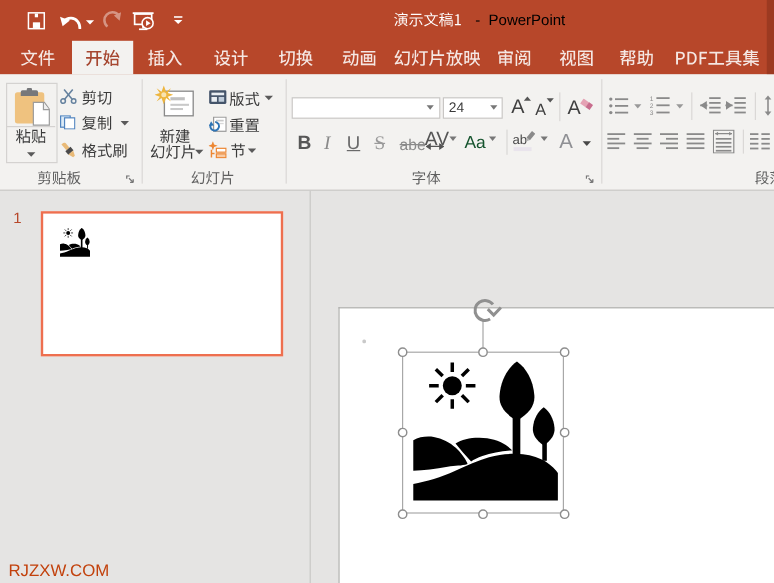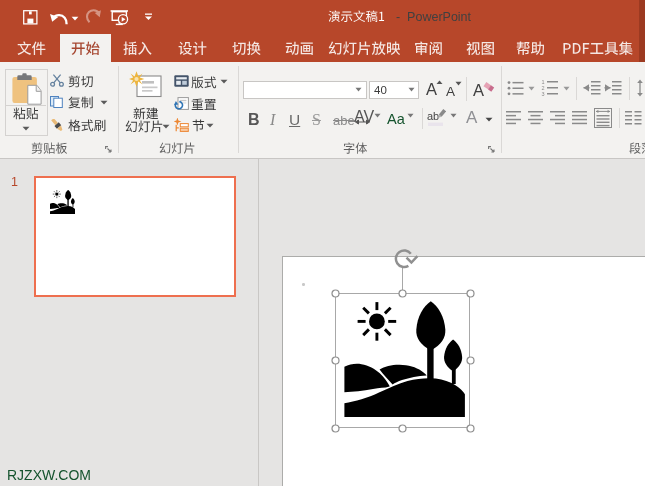--- a/index.html
+++ b/index.html
@@ -31,21 +31,21 @@
 <circle cx="13" cy="10.3" r="4.6" fill="#B7472A" stroke="#fff" stroke-width="1.3"></circle>
 <path d="M11.7 7.9 L15.5 10.3 L11.7 12.7 Z" fill="#fff"></path>
 </svg>
 <svg class="a" style="left:144px;top:13px" width="9" height="8" viewBox="0 0 9 8">
 <rect x="1" y="0.5" width="7" height="1.3" fill="#fff"></rect>
 <path d="M1 3.6 L8 3.6 L4.5 7 Z" fill="#fff"></path>
 </svg>
 <svg style="position:absolute;left:328.0px;top:9.5px;color:#ffffff" width="56.9" height="16.2" viewBox="0 0 56.9 16.2">
     <path fill="currentColor" d="M3.9 1.7H11.6V3.7H10.7V2.5H4.7V3.7H3.9ZM7.2 4.1H8.1V9.2H7.2ZM8.4 10.2 9.1 9.7Q9.5 9.9 10.1 10.2Q10.6 10.5 11.0 10.8Q11.5 11.1 11.8 11.3L11.1 11.9Q10.8 11.7 10.3 11.4Q9.9 11.1 9.4 10.8Q8.9 10.5 8.4 10.2ZM6.1 9.8 7.0 10.2Q6.6 10.5 6.1 10.8Q5.6 11.1 5.0 11.4Q4.5 11.7 4.0 11.9Q3.9 11.8 3.8 11.7Q3.6 11.6 3.5 11.4Q3.4 11.3 3.2 11.2Q4.0 11.0 4.8 10.6Q5.6 10.2 6.1 9.8ZM5.1 7.8V8.9H10.3V7.8ZM5.1 6.1V7.1H10.3V6.1ZM4.3 5.3H11.1V9.6H4.3ZM4.8 3.6H10.6V4.4H4.8ZM6.7 0.6 7.6 0.4Q7.8 0.8 8.0 1.2Q8.2 1.6 8.3 1.8L7.3 2.1Q7.2 1.8 7.1 1.4Q6.9 1.0 6.7 0.6ZM1.2 1.3 1.7 0.7Q2.1 0.8 2.4 1.0Q2.8 1.2 3.1 1.4Q3.5 1.6 3.7 1.8L3.1 2.5Q2.9 2.4 2.6 2.1Q2.3 1.9 1.9 1.7Q1.5 1.5 1.2 1.3ZM0.5 4.7 1.0 4.0Q1.3 4.2 1.7 4.4Q2.0 4.5 2.4 4.7Q2.7 4.9 2.9 5.1L2.4 5.8Q2.2 5.7 1.8 5.5Q1.5 5.3 1.1 5.1Q0.8 4.9 0.5 4.7ZM0.8 11.1Q1.1 10.6 1.4 10.0Q1.8 9.3 2.1 8.6Q2.4 7.8 2.7 7.1L3.5 7.7Q3.2 8.4 2.9 9.1Q2.6 9.8 2.3 10.4Q1.9 11.1 1.6 11.7Z M18.3 5.0H19.3V10.8Q19.3 11.2 19.1 11.5Q19.0 11.7 18.7 11.8Q18.3 11.9 17.8 12.0Q17.2 12.0 16.4 12.0Q16.4 11.8 16.3 11.5Q16.2 11.2 16.0 11.0Q16.5 11.0 16.9 11.0Q17.3 11.0 17.6 11.0Q17.8 11.0 18.0 11.0Q18.1 11.0 18.2 11.0Q18.3 10.9 18.3 10.8ZM15.4 6.6 16.4 6.9Q16.1 7.6 15.7 8.4Q15.3 9.1 14.8 9.7Q14.3 10.4 13.8 10.9Q13.7 10.8 13.5 10.7Q13.4 10.6 13.2 10.5Q13.1 10.4 12.9 10.3Q13.7 9.6 14.4 8.7Q15.0 7.7 15.4 6.6ZM21.0 7.0 21.9 6.6Q22.4 7.2 22.8 7.9Q23.3 8.6 23.6 9.3Q24.0 9.9 24.2 10.5L23.2 10.9Q23.1 10.3 22.7 9.7Q22.4 9.0 21.9 8.3Q21.5 7.6 21.0 7.0ZM14.4 1.4H23.2V2.4H14.4ZM13.2 4.5H24.3V5.4H13.2Z M34.1 3.1 35.0 3.4Q34.2 5.7 33.0 7.3Q31.8 9.0 30.0 10.1Q28.3 11.2 26.0 12.0Q26.0 11.9 25.9 11.7Q25.8 11.5 25.7 11.4Q25.5 11.2 25.5 11.1Q27.7 10.4 29.4 9.4Q31.0 8.4 32.2 6.8Q33.3 5.3 34.1 3.1ZM28.4 3.2Q29.1 5.1 30.3 6.7Q31.5 8.3 33.2 9.4Q34.9 10.5 37.1 11.0Q37.0 11.1 36.9 11.3Q36.7 11.5 36.6 11.6Q36.5 11.8 36.4 11.9Q34.2 11.3 32.5 10.1Q30.8 8.9 29.5 7.3Q28.3 5.6 27.5 3.5ZM25.6 2.7H36.9V3.6H25.6ZM30.3 0.7 31.3 0.4Q31.6 0.9 31.8 1.4Q32.1 1.9 32.2 2.3L31.2 2.7Q31.1 2.3 30.8 1.7Q30.6 1.2 30.3 0.7Z M39.9 1.5H40.8V12.0H39.9ZM38.1 4.1H42.5V5.0H38.1ZM39.9 4.4 40.5 4.7Q40.4 5.3 40.1 6.0Q39.9 6.7 39.6 7.4Q39.3 8.1 39.0 8.7Q38.7 9.3 38.3 9.8Q38.2 9.6 38.1 9.3Q37.9 9.1 37.8 8.9Q38.1 8.5 38.4 8.0Q38.8 7.5 39.0 6.8Q39.3 6.2 39.6 5.6Q39.8 5.0 39.9 4.4ZM41.7 0.7 42.3 1.4Q41.8 1.6 41.1 1.8Q40.4 2.0 39.7 2.1Q39.0 2.2 38.4 2.3Q38.4 2.2 38.3 1.9Q38.2 1.7 38.1 1.6Q38.8 1.5 39.4 1.3Q40.1 1.2 40.7 1.0Q41.3 0.8 41.7 0.7ZM40.8 5.2Q40.9 5.3 41.1 5.6Q41.3 5.8 41.5 6.1Q41.8 6.3 42.0 6.6Q42.2 6.8 42.3 6.9L41.7 7.7Q41.6 7.5 41.4 7.2Q41.3 6.9 41.1 6.6Q40.8 6.3 40.6 6.0Q40.5 5.8 40.3 5.6ZM42.3 1.8H49.4V2.6H42.3ZM44.0 4.0V5.1H47.6V4.0ZM43.2 3.3H48.4V5.8H43.2ZM42.4 6.5H48.7V7.3H43.2V12.0H42.4ZM48.4 6.5H49.2V11.1Q49.2 11.4 49.2 11.6Q49.1 11.8 48.9 11.9Q48.7 12.0 48.3 12.0Q48.0 12.0 47.5 12.0Q47.5 11.8 47.4 11.6Q47.3 11.4 47.2 11.3Q47.6 11.3 47.8 11.3Q48.1 11.3 48.2 11.3Q48.4 11.3 48.4 11.1ZM44.9 0.7 45.7 0.4Q45.9 0.8 46.1 1.3Q46.3 1.7 46.4 2.0L45.5 2.3Q45.4 2.0 45.3 1.5Q45.1 1.1 44.9 0.7ZM44.8 8.7V9.9H46.8V8.7ZM44.1 8.1H47.5V10.6H44.1Z M51.1 11.0V10.0H53.1V3.2H51.5V2.5Q52.1 2.4 52.6 2.2Q53.0 2.1 53.4 1.8H54.3V10.0H56.1V11.0Z"></path>
   </svg>
-<div class="txt" style="left:396px;top:10px;font-size:12.5px;color:#404040">-&nbsp;&nbsp;PowerPoint</div>
+<div class="txt" style="left:396px;top:10px;font-size:12.5px;color:#000000">-&nbsp;&nbsp;PowerPoint</div>
 <div class="a" style="left:639px;top:0;width:6px;height:62px;background:#9C3A21"></div>
 <div class="a" style="left:60px;top:33.5px;width:50.5px;height:28.5px;background:#F3F2F0"></div>
 <svg style="position:absolute;left:16.5px;top:41.0px;color:#F5E7E3" width="29.0" height="18.9" viewBox="0 0 29.0 18.9">
     <path fill="currentColor" d="M10.3 3.7 11.7 4.0Q10.8 6.7 9.4 8.6Q7.9 10.5 5.9 11.8Q3.9 13.1 1.3 13.9Q1.2 13.8 1.1 13.5Q0.9 13.3 0.8 13.1Q0.6 12.9 0.5 12.7Q3.1 12.0 5.0 10.8Q6.9 9.6 8.2 7.9Q9.6 6.1 10.3 3.7ZM4.1 3.7Q4.9 5.9 6.3 7.7Q7.6 9.5 9.6 10.8Q11.6 12.0 14.1 12.6Q13.9 12.8 13.8 13.0Q13.6 13.2 13.4 13.5Q13.3 13.7 13.2 13.9Q10.6 13.1 8.6 11.8Q6.6 10.4 5.2 8.5Q3.8 6.6 2.9 4.1ZM0.7 3.0H13.9V4.3H0.7ZM6.1 0.8 7.5 0.4Q7.8 0.9 8.1 1.6Q8.4 2.2 8.6 2.6L7.1 3.1Q7.0 2.7 6.7 2.0Q6.4 1.4 6.1 0.8Z M23.2 0.7H24.5V14.0H23.2ZM20.7 1.3 22.0 1.5Q21.8 2.5 21.5 3.5Q21.2 4.5 20.8 5.3Q20.5 6.2 20.1 6.8Q19.9 6.7 19.7 6.6Q19.5 6.5 19.3 6.4Q19.1 6.3 18.9 6.2Q19.3 5.6 19.7 4.8Q20.0 4.0 20.3 3.1Q20.5 2.2 20.7 1.3ZM21.0 3.4H27.7V4.7H20.6ZM19.1 7.7H28.4V9.0H19.1ZM18.3 0.6 19.5 1.0Q19.0 2.2 18.4 3.4Q17.8 4.6 17.1 5.7Q16.4 6.8 15.6 7.6Q15.6 7.4 15.4 7.2Q15.3 6.9 15.2 6.7Q15.0 6.4 14.9 6.3Q15.6 5.6 16.2 4.7Q16.8 3.7 17.3 2.7Q17.9 1.7 18.3 0.6ZM16.8 4.4 18.0 3.2 18.1 3.2V13.9H16.8Z"></path>
   </svg>
 <svg style="position:absolute;left:70.5px;top:41.0px;color:#A64731" width="29.0" height="18.9" viewBox="0 0 29.0 18.9">
     <path fill="currentColor" d="M1.2 1.4H13.4V2.7H1.2ZM0.7 6.6H13.8V7.9H0.7ZM9.3 2.1H10.7V14.0H9.3ZM4.1 2.1H5.5V6.1Q5.5 7.1 5.4 8.2Q5.3 9.3 4.9 10.3Q4.5 11.4 3.8 12.3Q3.0 13.2 1.8 14.0Q1.7 13.9 1.5 13.7Q1.3 13.5 1.1 13.3Q0.9 13.2 0.7 13.0Q1.9 12.3 2.6 11.5Q3.3 10.7 3.6 9.8Q3.9 8.9 4.0 7.9Q4.1 7.0 4.1 6.1Z M22.0 12.2H27.0V13.3H22.0ZM21.1 8.0H27.7V13.9H26.4V9.2H22.3V14.0H21.1ZM25.1 3.1 26.2 2.6Q26.7 3.2 27.2 4.0Q27.6 4.7 28.0 5.4Q28.4 6.1 28.6 6.7L27.5 7.3Q27.3 6.7 26.9 6.0Q26.6 5.3 26.1 4.5Q25.6 3.8 25.1 3.1ZM20.7 7.0Q20.7 6.8 20.6 6.6Q20.6 6.4 20.5 6.1Q20.4 5.9 20.3 5.7Q20.5 5.7 20.7 5.4Q21.0 5.2 21.2 4.8Q21.4 4.6 21.6 4.2Q21.9 3.7 22.2 3.1Q22.5 2.6 22.9 1.9Q23.2 1.2 23.4 0.5L24.8 0.9Q24.4 1.9 23.8 2.9Q23.3 3.8 22.8 4.7Q22.2 5.5 21.7 6.2V6.3Q21.7 6.3 21.5 6.3Q21.4 6.4 21.2 6.5Q21.0 6.6 20.9 6.7Q20.7 6.9 20.7 7.0ZM20.7 7.0 20.7 5.9 21.5 5.5 27.5 5.1Q27.5 5.3 27.6 5.7Q27.7 6.0 27.8 6.2Q26.0 6.4 24.8 6.5Q23.7 6.6 22.9 6.6Q22.2 6.7 21.7 6.8Q21.3 6.8 21.1 6.9Q20.9 6.9 20.7 7.0ZM15.4 8.5Q15.6 7.7 15.8 6.8Q16.1 5.8 16.3 4.7Q16.5 3.7 16.7 2.6Q16.8 1.5 16.9 0.6L18.1 0.7Q18.0 1.7 17.8 2.8Q17.6 3.9 17.4 5.0Q17.2 6.1 17.0 7.1Q16.7 8.1 16.5 8.9ZM15.1 3.5H19.3V4.7H15.1ZM19.0 3.5H19.2L19.4 3.4L20.2 3.6Q20.0 6.4 19.5 8.4Q18.9 10.4 18.0 11.8Q17.1 13.1 15.8 13.9Q15.7 13.7 15.5 13.4Q15.2 13.1 15.0 12.9Q16.2 12.3 17.0 11.0Q17.8 9.8 18.3 8.0Q18.8 6.1 19.0 3.7ZM15.4 8.5 16.1 7.5Q16.7 8.0 17.3 8.5Q17.9 8.9 18.5 9.5Q19.1 10.0 19.6 10.5Q20.1 11.0 20.4 11.5L19.6 12.5Q19.3 12.1 18.8 11.5Q18.4 11.0 17.8 10.5Q17.2 9.9 16.6 9.4Q15.9 8.9 15.4 8.5Z"></path>
   </svg>
 <svg style="position:absolute;left:122.5px;top:41.0px;color:#F5E7E3" width="29.0" height="18.9" viewBox="0 0 29.0 18.9">
     <path fill="currentColor" d="M12.5 0.6 13.2 1.7Q12.5 1.9 11.6 2.0Q10.8 2.2 9.8 2.3Q8.9 2.4 7.9 2.5Q7.0 2.6 6.1 2.6Q6.1 2.4 6.0 2.1Q5.9 1.8 5.8 1.5Q6.7 1.5 7.6 1.4Q8.5 1.3 9.4 1.2Q10.3 1.1 11.1 0.9Q11.9 0.8 12.5 0.6ZM7.9 5.9 8.5 7.0Q7.9 7.2 7.3 7.4Q6.6 7.6 6.0 7.8Q6.0 7.6 5.9 7.3Q5.8 7.0 5.7 6.8Q6.3 6.6 6.9 6.4Q7.5 6.2 7.9 5.9ZM5.3 3.9H13.8V5.1H5.3ZM9.0 1.7H10.2V12.7H9.0ZM5.7 6.8 6.9 7.2V14.0H5.7ZM10.7 6.4H13.3V14.0H12.1V7.6H10.7ZM6.3 9.2H8.4V10.3H6.3ZM10.7 9.2H12.8V10.3H10.7ZM6.2 12.1H12.5V13.3H6.2ZM0.5 8.1Q1.3 7.9 2.5 7.6Q3.6 7.3 4.9 7.0L5.0 8.2Q3.9 8.5 2.8 8.8Q1.7 9.1 0.8 9.4ZM0.7 3.4H4.8V4.6H0.7ZM2.2 0.5H3.5V12.5Q3.5 12.9 3.4 13.2Q3.3 13.5 3.0 13.6Q2.7 13.8 2.3 13.9Q1.9 13.9 1.3 13.9Q1.3 13.6 1.2 13.3Q1.1 12.9 1.0 12.7Q1.3 12.7 1.6 12.7Q1.9 12.7 2.0 12.7Q2.2 12.7 2.2 12.5Z M18.7 1.9 19.5 0.8Q20.5 1.5 21.2 2.3Q21.9 3.1 22.5 4.0Q23.0 4.9 23.5 5.8Q24.0 6.7 24.4 7.6Q24.9 8.5 25.5 9.4Q26.0 10.2 26.8 11.0Q27.5 11.7 28.5 12.3Q28.4 12.5 28.3 12.8Q28.2 13.1 28.1 13.3Q27.9 13.6 27.9 13.8Q26.8 13.2 26.1 12.5Q25.3 11.7 24.7 10.8Q24.1 9.9 23.5 8.9Q23.0 7.9 22.6 7.0Q22.1 6.0 21.5 5.1Q21.0 4.1 20.3 3.3Q19.6 2.5 18.7 1.9ZM21.0 3.9 22.5 4.2Q22.0 6.5 21.2 8.3Q20.3 10.1 19.1 11.5Q17.9 12.9 16.3 13.8Q16.1 13.7 15.9 13.5Q15.7 13.3 15.5 13.1Q15.2 12.9 15.0 12.8Q17.5 11.5 18.9 9.3Q20.4 7.1 21.0 3.9Z"></path>
@@ -184,21 +184,21 @@
     <path d="M0.5 0.8 L7.5 0.8 L4 4.6 Z" fill="#5a5a5a"></path>
   </svg>
 <svg style="position:absolute;left:158.7px;top:142.2px;color:#5f5f5f" width="36.6" height="15.9" viewBox="0 0 36.6 15.9">
     <path fill="currentColor" d="M5.8 1.7H10.8V2.6H5.8ZM10.4 1.7H11.3Q11.3 1.7 11.3 1.8Q11.3 1.9 11.3 2.0Q11.3 2.1 11.3 2.2Q11.2 4.4 11.2 5.9Q11.1 7.5 11.0 8.5Q10.9 9.5 10.8 10.0Q10.7 10.5 10.5 10.8Q10.3 11.0 10.0 11.1Q9.8 11.3 9.5 11.3Q9.2 11.3 8.6 11.3Q8.1 11.3 7.6 11.3Q7.5 11.1 7.5 10.8Q7.4 10.6 7.3 10.4Q7.9 10.4 8.4 10.4Q8.9 10.4 9.1 10.4Q9.3 10.4 9.4 10.4Q9.5 10.4 9.6 10.2Q9.8 10.1 9.9 9.5Q10.0 9.0 10.1 8.1Q10.2 7.1 10.3 5.6Q10.3 4.1 10.4 1.9ZM4.4 7.5 5.2 7.2Q5.5 7.8 5.8 8.5Q6.1 9.1 6.3 9.7Q6.6 10.4 6.7 10.9L5.9 11.2Q5.8 10.7 5.5 10.1Q5.3 9.5 5.0 8.8Q4.7 8.1 4.4 7.5ZM1.0 6.2Q0.9 6.1 0.9 5.9Q0.8 5.7 0.8 5.6Q0.7 5.4 0.6 5.3Q0.8 5.2 1.0 5.0Q1.2 4.8 1.4 4.4Q1.5 4.2 1.7 3.9Q2.0 3.5 2.2 2.9Q2.5 2.4 2.8 1.8Q3.1 1.1 3.3 0.5L4.2 0.9Q3.8 1.7 3.4 2.6Q3.0 3.5 2.5 4.2Q2.1 5.0 1.6 5.6V5.7Q1.6 5.7 1.5 5.7Q1.4 5.8 1.3 5.9Q1.1 5.9 1.0 6.0Q1.0 6.1 1.0 6.2ZM1.0 6.2 0.9 5.5 1.4 5.2 4.5 5.0Q4.5 5.1 4.5 5.4Q4.4 5.6 4.4 5.8Q3.4 5.9 2.7 5.9Q2.1 6.0 1.7 6.0Q1.4 6.1 1.2 6.1Q1.0 6.1 1.0 6.2ZM1.0 10.8Q1.0 10.7 1.0 10.5Q0.9 10.3 0.8 10.2Q0.8 10.0 0.7 9.9Q0.9 9.8 1.2 9.5Q1.5 9.2 1.8 8.8Q2.0 8.5 2.4 8.0Q2.7 7.5 3.2 6.8Q3.7 6.0 4.1 5.2Q4.6 4.4 5.0 3.5L5.9 3.9Q5.3 5.1 4.6 6.2Q3.9 7.4 3.2 8.4Q2.4 9.4 1.7 10.2V10.2Q1.7 10.2 1.6 10.3Q1.5 10.3 1.4 10.4Q1.2 10.5 1.1 10.6Q1.0 10.7 1.0 10.8ZM1.0 10.8 1.0 10.0 1.5 9.6 5.7 8.9Q5.7 9.1 5.7 9.4Q5.7 9.6 5.7 9.8Q4.5 10.0 3.8 10.1Q3.0 10.3 2.5 10.4Q2.0 10.5 1.7 10.5Q1.4 10.6 1.3 10.7Q1.1 10.7 1.0 10.8Z M14.9 0.6H15.8V4.5Q15.8 5.4 15.7 6.4Q15.6 7.3 15.4 8.3Q15.1 9.2 14.7 10.1Q14.2 10.9 13.4 11.7Q13.3 11.6 13.2 11.5Q13.1 11.3 13.0 11.2Q12.8 11.1 12.7 11.0Q13.5 10.3 13.9 9.5Q14.3 8.7 14.5 7.9Q14.7 7.1 14.8 6.2Q14.9 5.3 14.9 4.5ZM13.4 3.0 14.1 3.1Q14.1 3.6 14.0 4.1Q14.0 4.7 13.9 5.3Q13.7 5.8 13.6 6.3L12.9 6.0Q13.0 5.6 13.1 5.1Q13.2 4.6 13.3 4.0Q13.4 3.5 13.4 3.0ZM16.8 2.8 17.6 3.1Q17.4 3.7 17.1 4.4Q16.8 5.1 16.5 5.6L15.9 5.3Q16.1 5.0 16.3 4.5Q16.4 4.1 16.6 3.6Q16.7 3.2 16.8 2.8ZM15.5 7.3Q15.7 7.4 15.9 7.7Q16.2 8.0 16.6 8.4Q16.9 8.7 17.2 9.0Q17.5 9.3 17.6 9.4L17.0 10.1Q16.8 9.9 16.5 9.6Q16.3 9.3 16.0 8.9Q15.7 8.6 15.4 8.3Q15.1 8.0 14.9 7.8ZM17.6 1.5H23.9V2.4H17.6ZM20.8 1.8H21.8V10.4Q21.8 10.8 21.7 11.1Q21.5 11.3 21.2 11.5Q20.9 11.6 20.3 11.6Q19.7 11.6 18.8 11.6Q18.8 11.5 18.7 11.3Q18.7 11.1 18.6 11.0Q18.5 10.8 18.5 10.7Q18.9 10.7 19.3 10.7Q19.7 10.7 20.1 10.7Q20.4 10.7 20.5 10.7Q20.7 10.7 20.8 10.6Q20.8 10.5 20.8 10.4Z M27.1 3.6H35.4V4.6H27.1ZM31.0 0.5H32.0V4.1H31.0ZM26.6 0.8H27.5V4.9Q27.5 5.8 27.5 6.7Q27.4 7.6 27.2 8.5Q27.0 9.4 26.6 10.2Q26.2 11.0 25.6 11.7Q25.5 11.6 25.4 11.5Q25.3 11.4 25.1 11.2Q25.0 11.1 24.9 11.0Q25.6 10.2 26.0 9.1Q26.4 8.1 26.5 7.0Q26.6 5.9 26.6 4.9ZM27.0 6.5H33.5V11.7H32.5V7.5H27.0Z"></path>
   </svg>
 <div class="a" style="left:243px;top:81px;width:122px;height:16px;background:#fff;border:1px solid #C8C6C4"></div>
 <svg class="a" style="left:355px;top:87px" width="7" height="5" viewBox="0 0 7 5">
     <path d="M0.5 0.8 L6.5 0.8 L3.5 4.4 Z" fill="#777"></path>
   </svg>
 <div class="a" style="left:369px;top:81px;width:48px;height:16px;background:#fff;border:1px solid #C8C6C4"></div>
-<div class="txt" style="left:374px;top:83.5px;font-size:11.5px">40</div>
+<div class="txt" style="left:374px;top:83.5px;font-size:11.5px">24</div>
 <svg class="a" style="left:408px;top:87px" width="7" height="5" viewBox="0 0 7 5">
     <path d="M0.5 0.8 L6.5 0.8 L3.5 4.4 Z" fill="#777"></path>
   </svg>
 <div class="txt" style="left:426px;top:80px;font-size:16.5px;color:#3f3f3f">A</div>
 <svg class="a" style="left:436px;top:80px" width="7" height="5" viewBox="0 0 7 5">
     <path d="M3.5 0.4 L6.5 4 L0.5 4 Z" fill="#555"></path>
   </svg>
 <div class="txt" style="left:446px;top:83.5px;font-size:13.5px;color:#3f3f3f">A</div>
 <svg class="a" style="left:455px;top:81px" width="7" height="5" viewBox="0 0 7 5">
     <path d="M0.5 0.8 L6.5 0.8 L3.5 4.4 Z" fill="#555"></path>
@@ -385,21 +385,21 @@
 </g>
 <path d="M95.8 8.3 C103.4 13.6 109.3 23.5 110.3 36.5 C110.9 44.8 106.3 51.6 95.8 57.6 C85.3 51.6 80.7 44.8 81.3 36.5 C82.3 23.5 88.2 13.6 95.8 8.3 Z" fill="#000"></path>
 <rect x="92.2" y="50" width="6.4" height="40" fill="#000"></rect>
 <path d="M118.1 46.4 C123 50 126.4 56 127.1 63.5 C127.6 69 124.5 74 118.1 78.3 C111.7 74 108.6 69 109.1 63.5 C109.8 56 113.2 50 118.1 46.4 Z" fill="#000"></path>
 <rect x="116.9" y="74" width="3.8" height="17" fill="#000"></rect>
 <path d="M9.4 73.8 C14.5 71 21 70.3 26.5 71.2 C33.5 72.4 40 75.8 44.8 80.2 C48.8 84 52.5 88.8 54.3 92.6 L54.6 93.6 C49.5 95.4 44.5 94.6 38 96 C28 97.9 18 98.9 9.4 99.2 Z" fill="#000"></path>
 <path d="M44.6 76.6 C49.5 73.2 57 71.6 64.5 71.7 C73.5 71.8 81 74.1 86.5 77.9 C89.5 80 91.3 81.5 91.6 82.4 C83 82.7 74.5 84.5 67 87.1 C63 88.5 59.8 90.1 57.6 91.5 C53.2 87 48.2 81.2 44.6 76.6 Z" fill="#000"></path>
 <path d="M9.4 124 L9.4 110.3 C20 108.6 33 104.8 44 99.6 C54 94.9 63.5 90.6 72.5 88 C80.5 85.8 88 85.1 95 85.2 C103 85.3 110 86.9 116 89.7 C121 92 125.5 95.6 128.5 99.3 L129.9 101.2 L129.9 124 Z" fill="#000"></path>
 </g>
   </svg>
-<div class="txt" style="left:7px;top:467px;font-size:14px;color:#14532d">RJZXW.COM</div>
+<div class="txt" style="left:7px;top:467px;font-size:14px;color:#c2410c">RJZXW.COM</div>
 <div class="a" style="left:302px;top:283px;width:2.5px;height:2.5px;border-radius:50%;background:#C9C9C9"></div>
 <div class="a" style="left:335px;top:293px;width:135px;height:135px;border:1px solid #A8A8A8;box-sizing:border-box"></div>
 <svg class="a" style="left:335px;top:293px" width="135" height="135" viewBox="0 0 135 135">
     <g>
 <circle cx="41.9" cy="28.4" r="7.9" fill="#000"></circle>
 <g stroke="#000" stroke-width="2.9">
 <path d="M41.9 17.1 V9.1"></path>
         <path d="M41.9 39.7 V47.7"></path>
 <path d="M30.6 28.4 H22.6"></path>
         <path d="M53.2 28.4 H61.2"></path>

